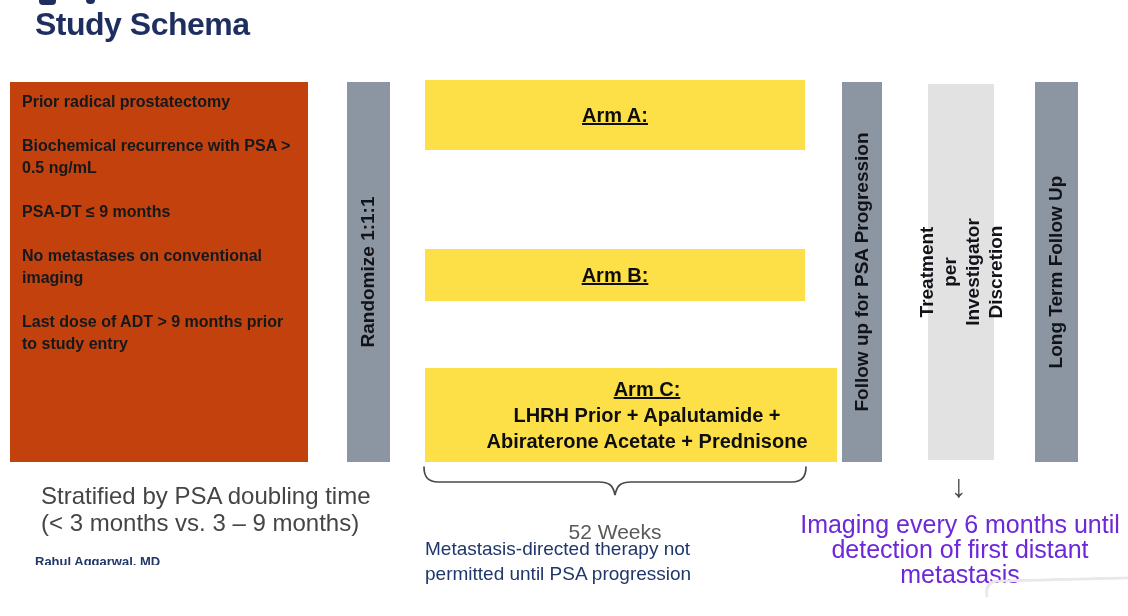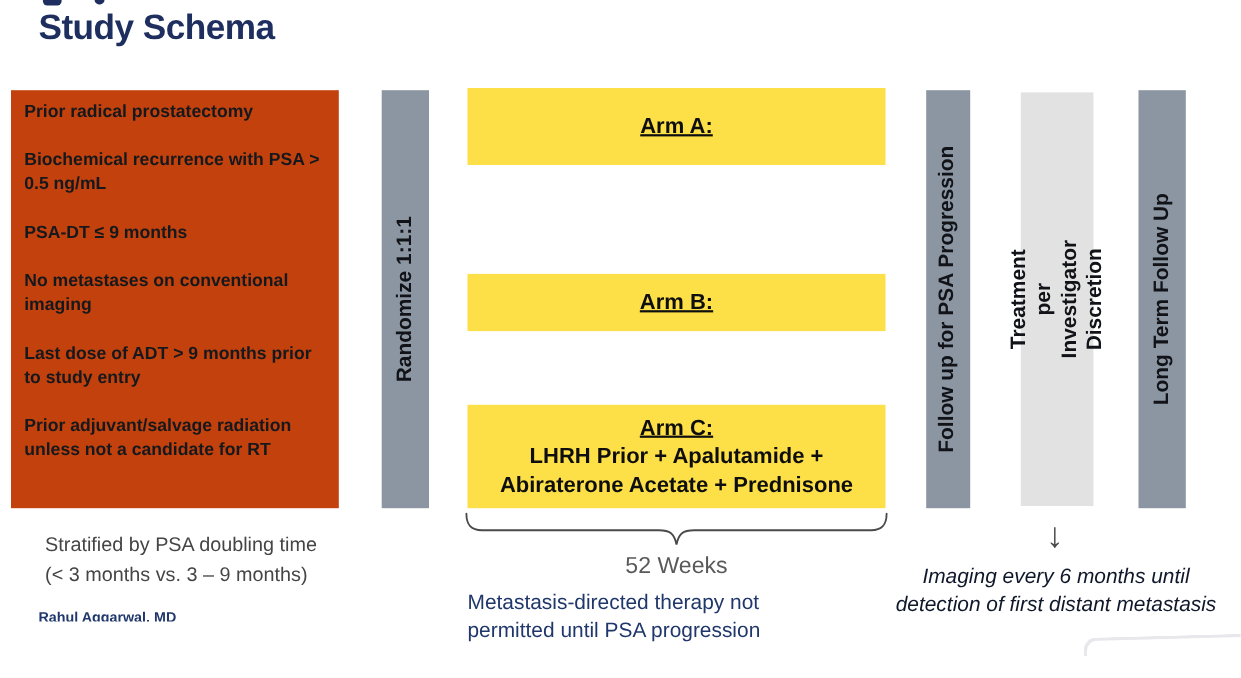--- a/index.html
+++ b/index.html
@@ -41,48 +41,48 @@
   .bar-treat     { left:928px; top:84px; width:66px; height:376px; }
   .bar-ltfu      { left:1035px; top:82px; width:43px; height:380px; }
 
   .arm-box {
     position:absolute; left:425px; width:380px; background:#fde047;
     display:flex; flex-direction:column; align-items:center; justify-content:center;
     text-align:center;
   }
   .arm-a { top:80px;  height:70px; }
   .arm-b { top:217px; height:52px;margin-top:32px; }
-  .arm-c { top:368px; height:94px; }
+  .arm-c { top:368px; height:94px;padding-left:32px; }
   .arm-name {
     font-size:20px; font-weight:bold; color:#0e0e0e;
     text-decoration:underline; line-height:26px;
   }
   .arm-line { font-size:20px; font-weight:bold; color:#0e0e0e; line-height:26px; }
 
   .brace-svg { position:absolute; left:421px; top:464px; }
 
   .weeks {
-    position:absolute; left:425px; top:503px; width:380px; text-align:center;
+    position:absolute; left:425px; top:520px; width:380px; text-align:center;
     font-size:21px; color:#595959;
   }
   .note-mdt {
     position:absolute; left:425px; top:536px; width:380px; 
     font-size:19px; line-height:25px; color:#20376b;
   }
   .stratified {
     position:absolute; left:41px; top:482px; width:340px;
-    font-size:18px; line-height:27px; color:#454545;
+    font-size:24px; line-height:27px; color:#454545;
   }
   .down-arrow {
     position:absolute; left:944px; top:465px; width:30px; height:42px;
     font-size:32px; color:#4a4a4a; text-align:center; line-height:42px;
   }
   .note-imaging {
     position:absolute; left:795px; top:512px; width:330px; text-align:center;
-    font-size:19px; line-height:25px; color:#0f172a;font-style:italic;
+    font-size:25px; line-height:25px; color:#6d28d9;
   }
   .footer-clip {
     position:absolute; left:35px; top:552px; width:160px; height:13px;
     overflow:hidden;
   }
   .footer-text { font-size:13px; font-weight:bold; color:#20376b; }
   .corner-curve {
     position:absolute; left:985px; top:578px; width:143px; height:14px;
     border-top:3px solid #e7e7ec; border-left:3px solid #e7e7ec;
     border-top-left-radius:12px; transform:rotate(-1.5deg);
@@ -97,21 +97,20 @@
   <div class="frag frag2"></div>
 
   <div class="title">Study Schema</div>
 
   <div class="elig-box">
     <p class="elig-item">Prior radical prostatectomy</p>
     <p class="elig-item">Biochemical recurrence with PSA &gt; 0.5 ng/mL</p>
     <p class="elig-item">PSA-DT ≤ 9 months</p>
     <p class="elig-item">No metastases on conventional imaging</p>
     <p class="elig-item">Last dose of ADT &gt; 9 months prior to study entry</p>
-    <p class="elig-item">Prior adjuvant/salvage radiation unless not a candidate for RT</p>
   </div>
 
   <div class="vbar bar-randomize">
     <span class="vtext">Randomize 1:1:1</span>
   </div>
 
   <div class="arm-box arm-a">
     <div class="arm-name">Arm A:</div>
   </div>
 

